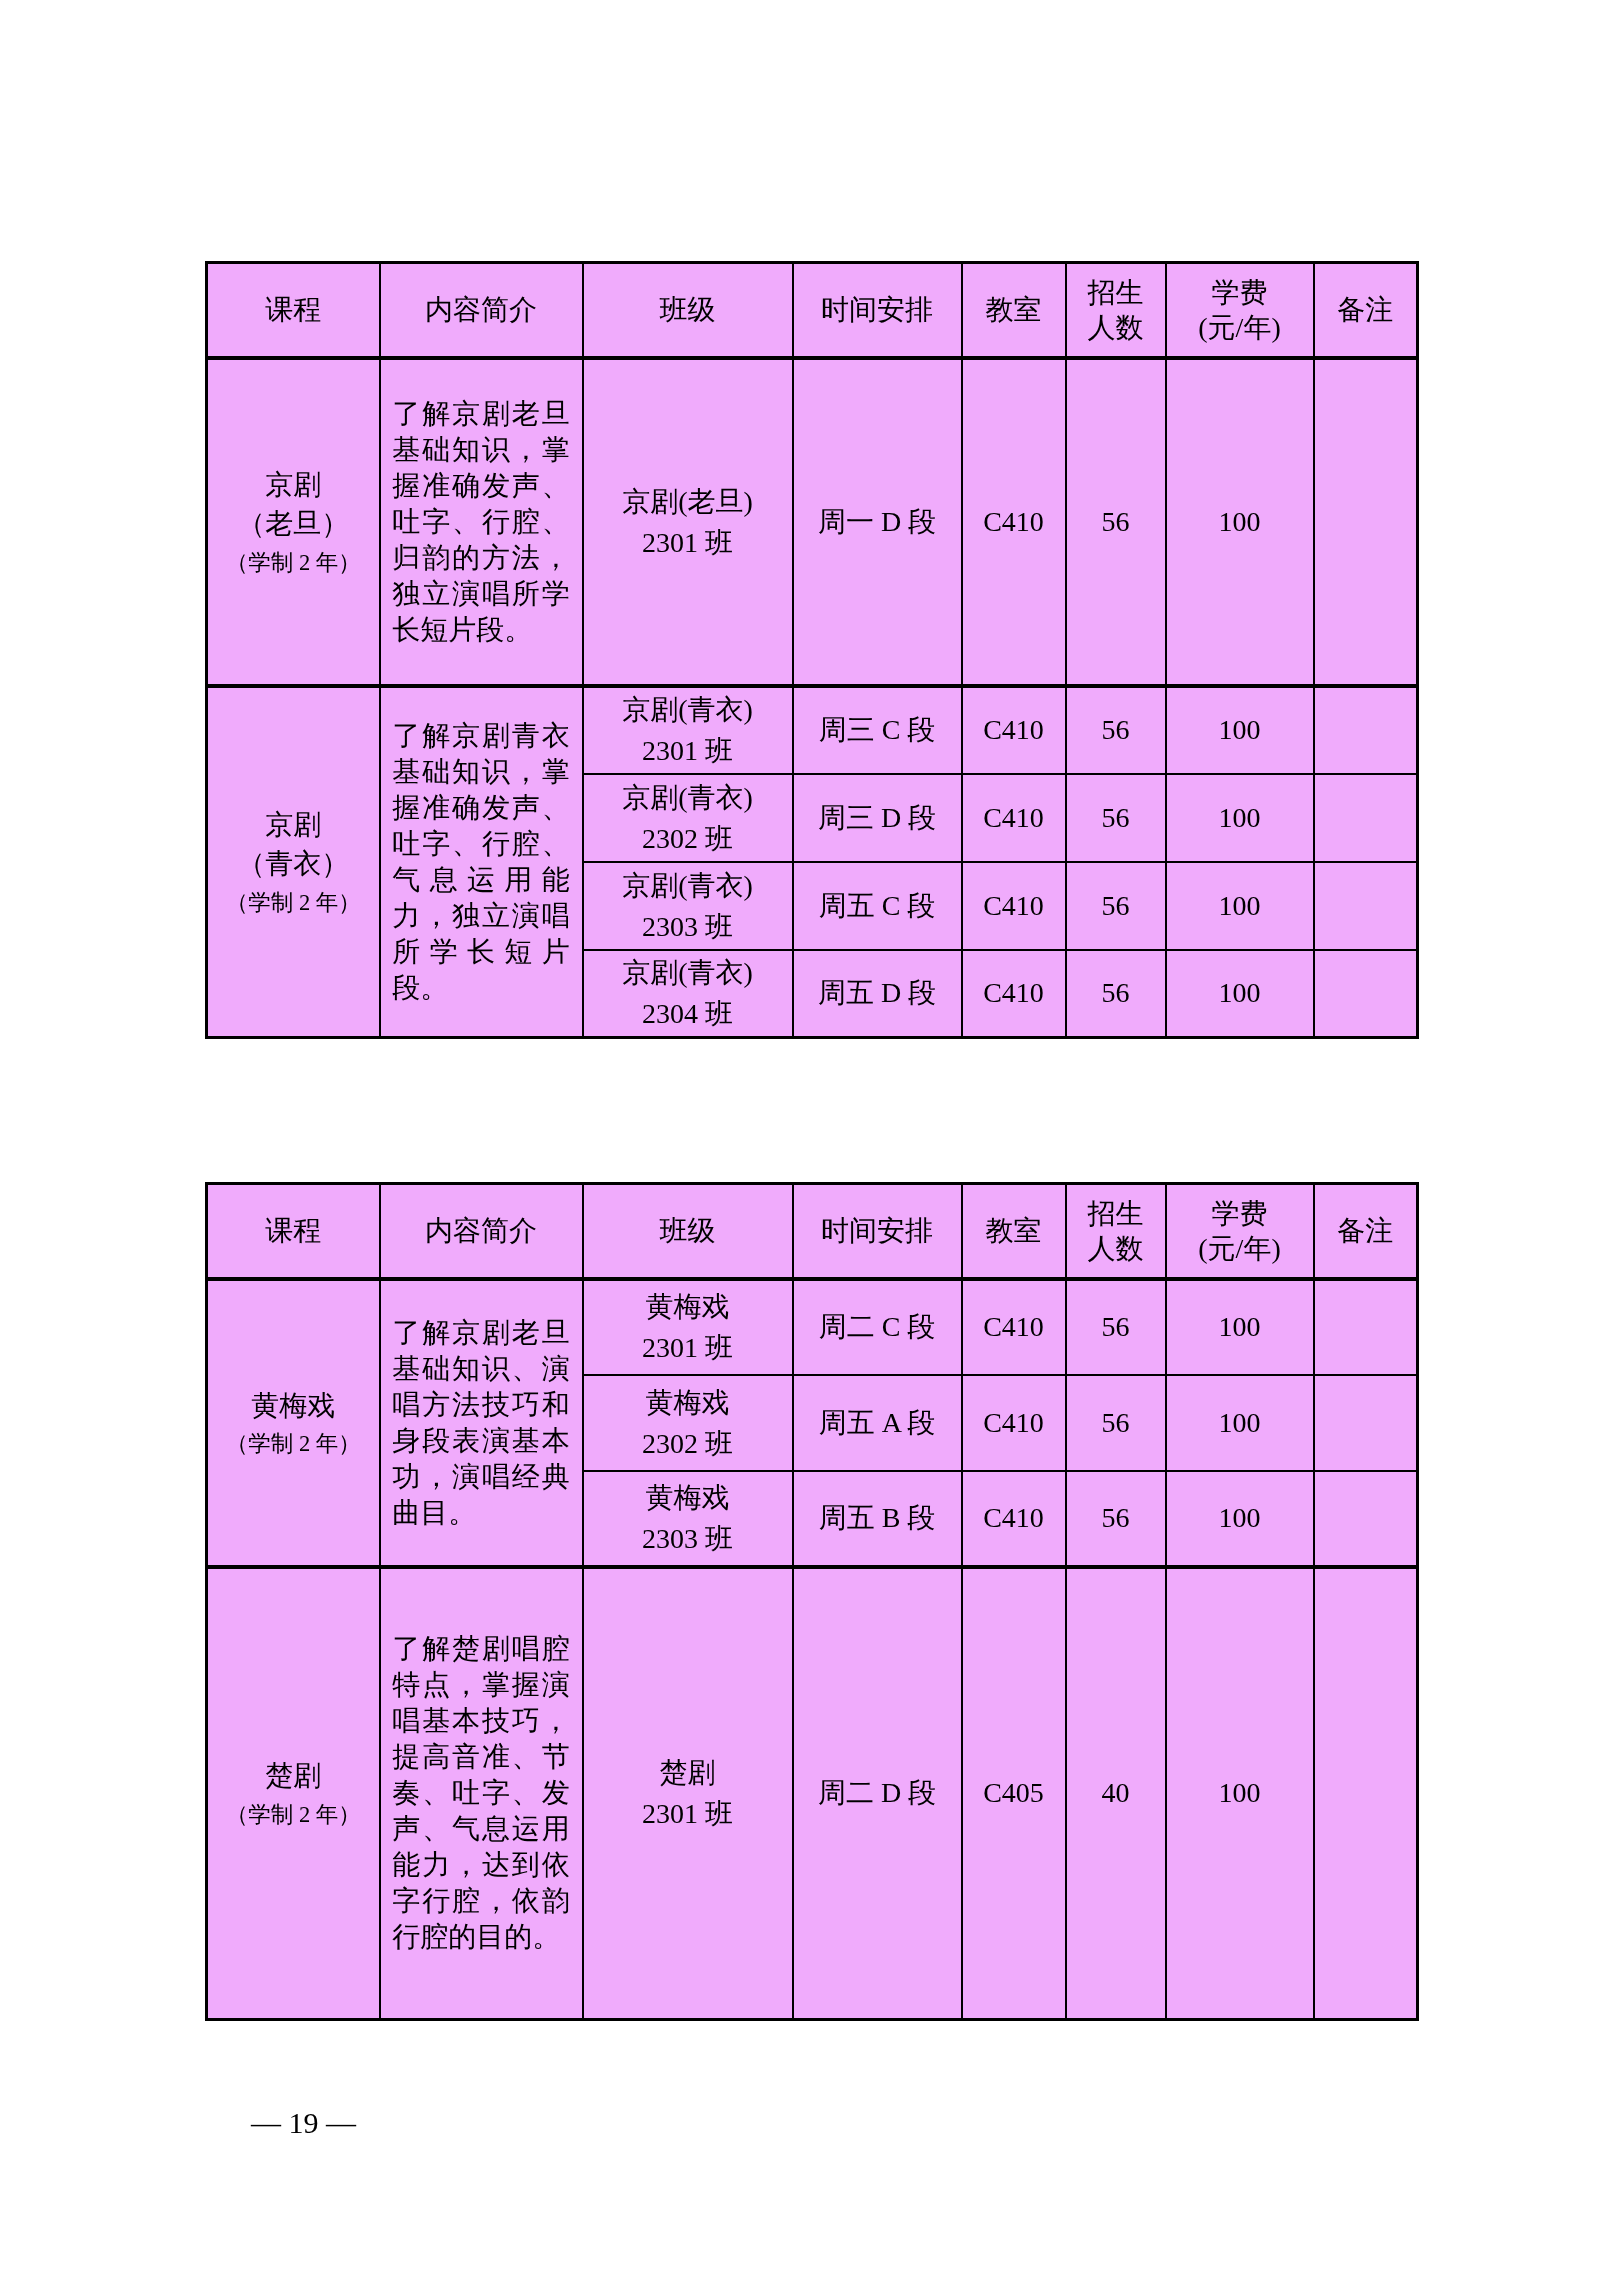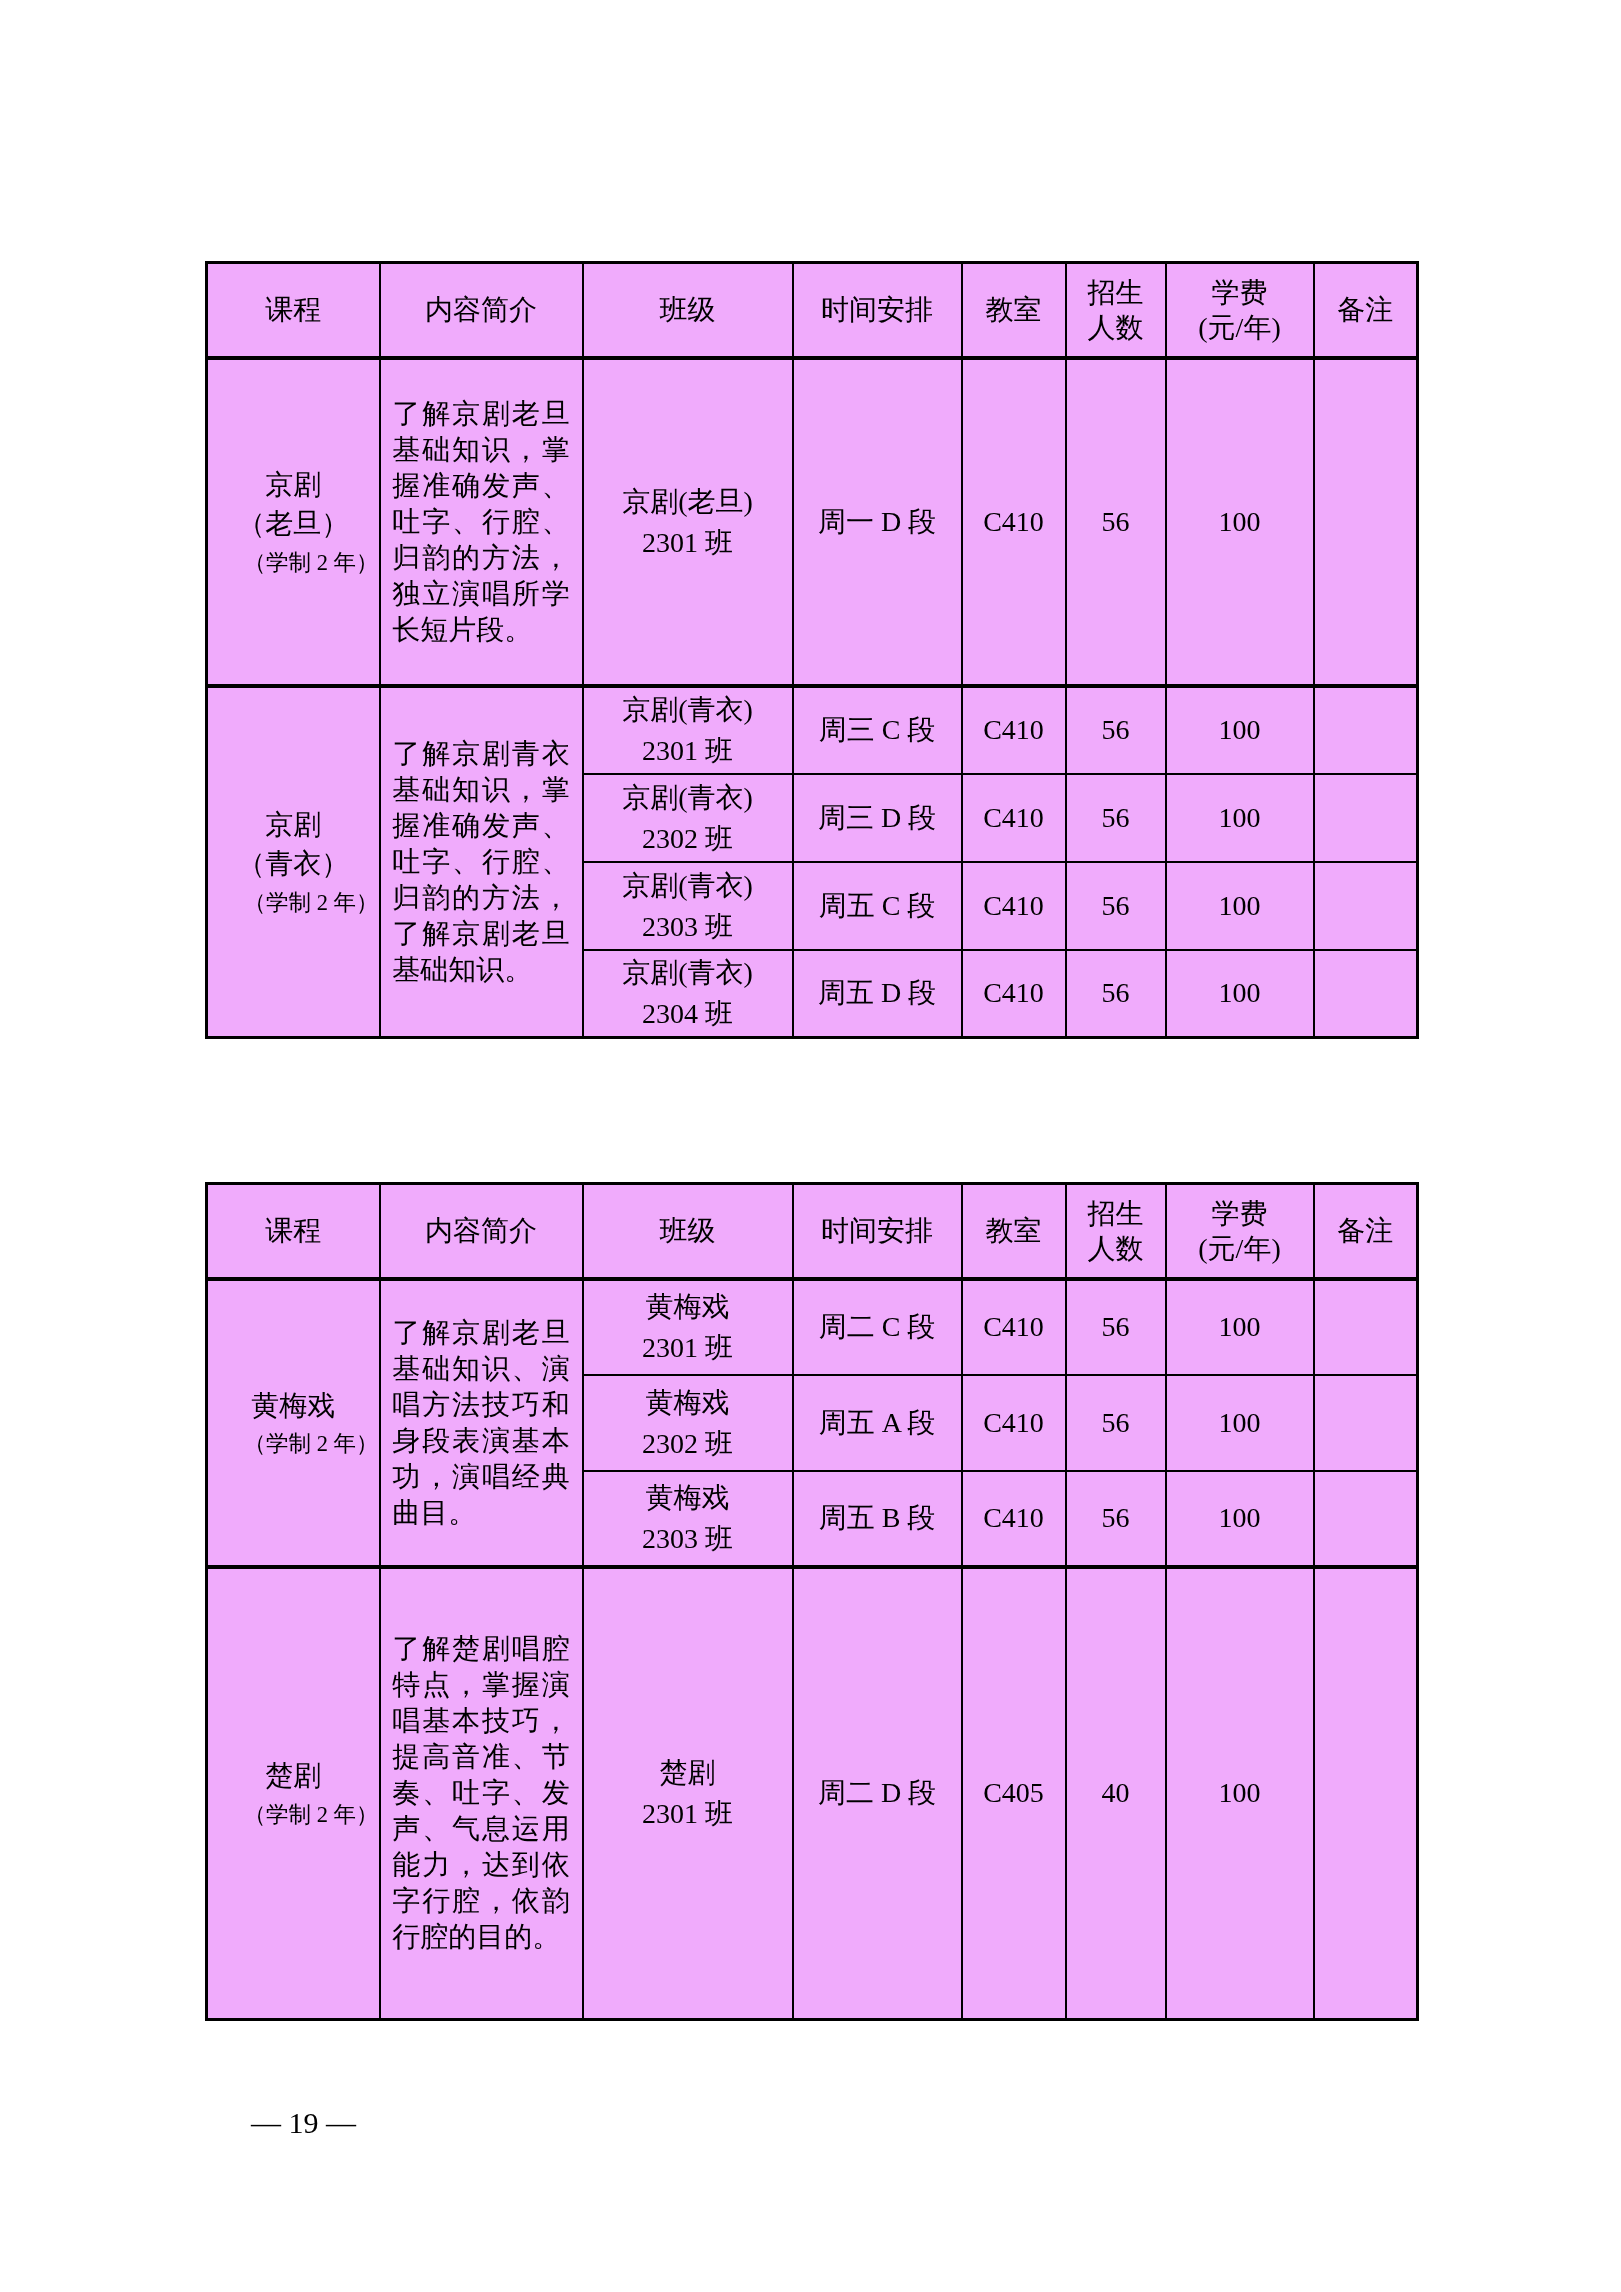--- a/index.html
+++ b/index.html
@@ -35,21 +35,21 @@
   }
   .course-table th {
     white-space:pre-line;
     line-height:35px;
   }
   tr.hdr th { border-bottom:4.9px solid #000; }
   tr.group-start td { border-top:4.9px solid #000; }
 
   td.course-cell { line-height:39px; }
   .course-name { display:block; white-space:pre-line; font-size:28px; line-height:39px; }
-  .course-note { display:block; white-space:pre-line; font-size:22.5px; line-height:31px; margin-top:3.9px;text-align:right; }
+  .course-note { display:block; white-space:pre-line; font-size:22.5px; line-height:31px; margin-top:3.9px; }
 
   td.intro-cell {
     text-align:justify;
     text-justify:inter-character;
     text-align-last:left;
     font-size:28px;
     line-height:36px;
     padding:5.9px 11.8px;
   }
   td.class-cell { white-space:pre-line; line-height:41px; }
@@ -116,21 +116,21 @@
       <td>100</td>
       <td></td>
     </tr>
 
     <tr class="group-start" style="height:88px">
       <td class="course-cell" rowspan="4">
         <span class="course-name">京剧
 （青衣）</span>
         <span class="course-note">（学制 2 年）</span>
       </td>
-      <td class="intro-cell" rowspan="4">了解京剧青衣基础知识，掌握准确发声、吐字、行腔、归韵的方法，了解京剧老旦基础知识。</td>
+      <td class="intro-cell" rowspan="4">了解京剧青衣基础知识，掌握准确发声、吐字、行腔、气息运用能力，独立演唱所学长短片段。</td>
       <td class="class-cell">京剧(青衣)
 2301 班</td>
       <td class="time-cell">周三 C 段</td>
       <td>C410</td>
       <td>56</td>
       <td>100</td>
       <td></td>
     </tr>
     <tr style="height:88px">
       <td class="class-cell">京剧(青衣)

